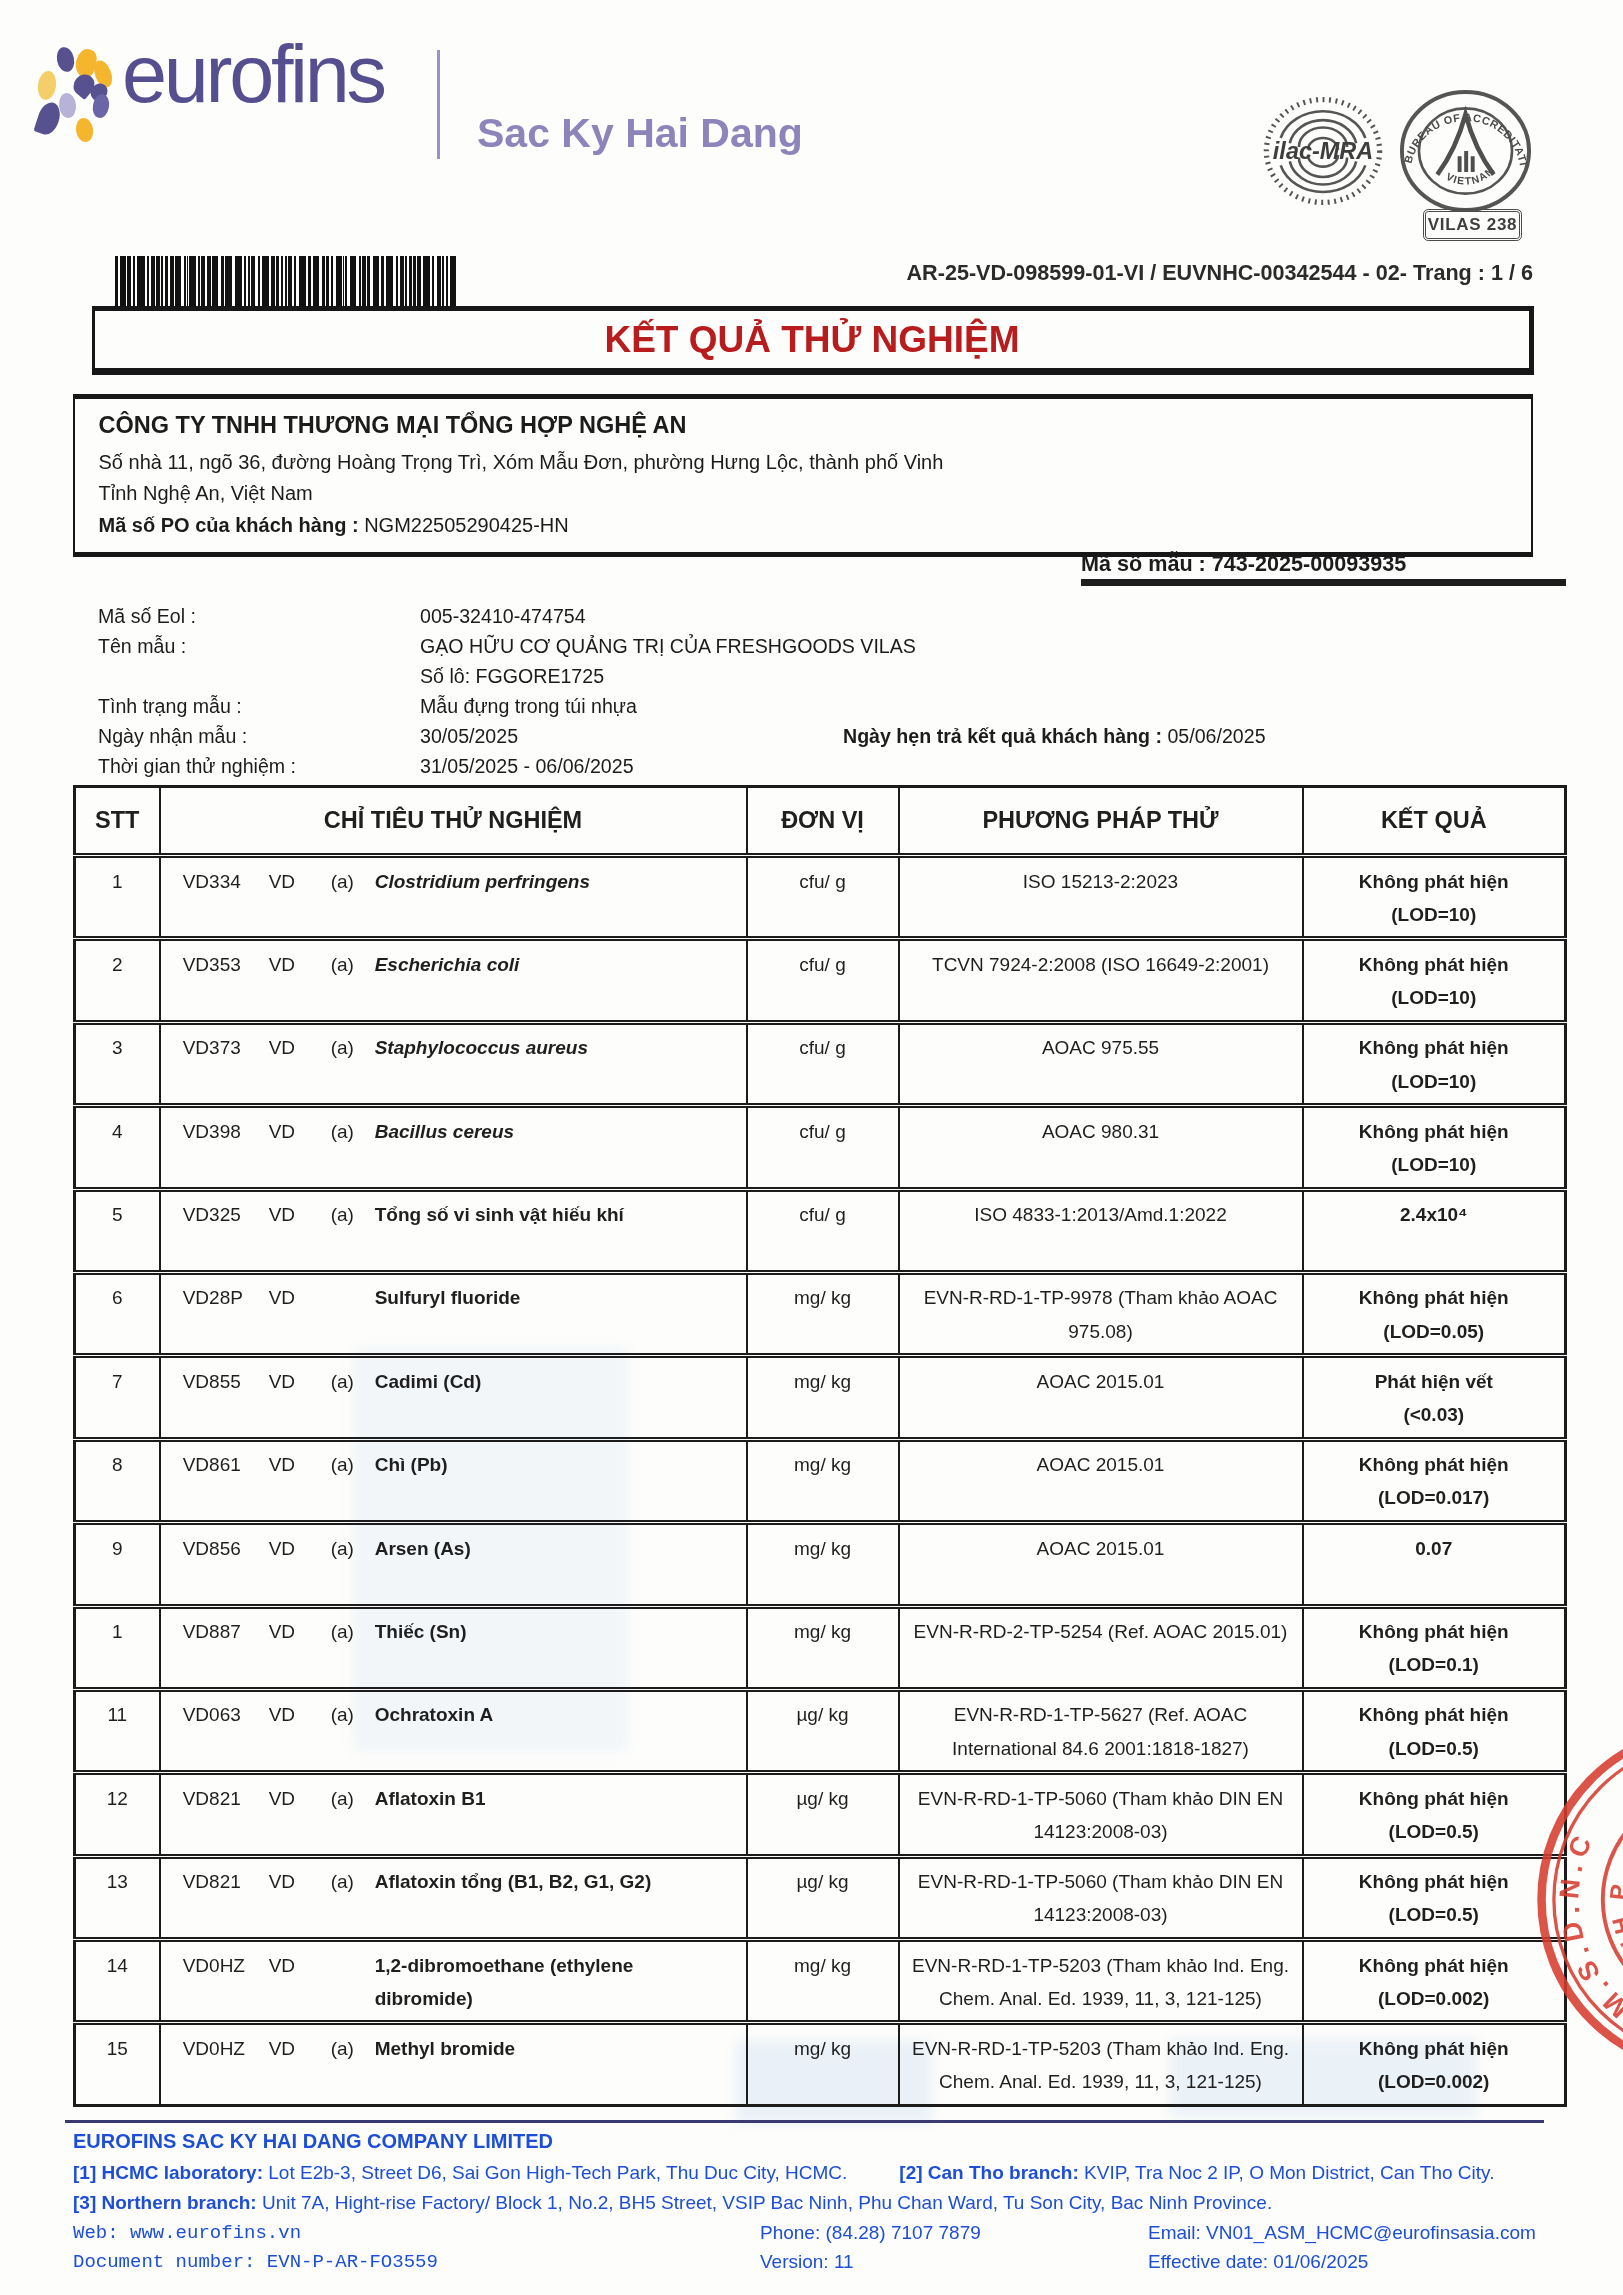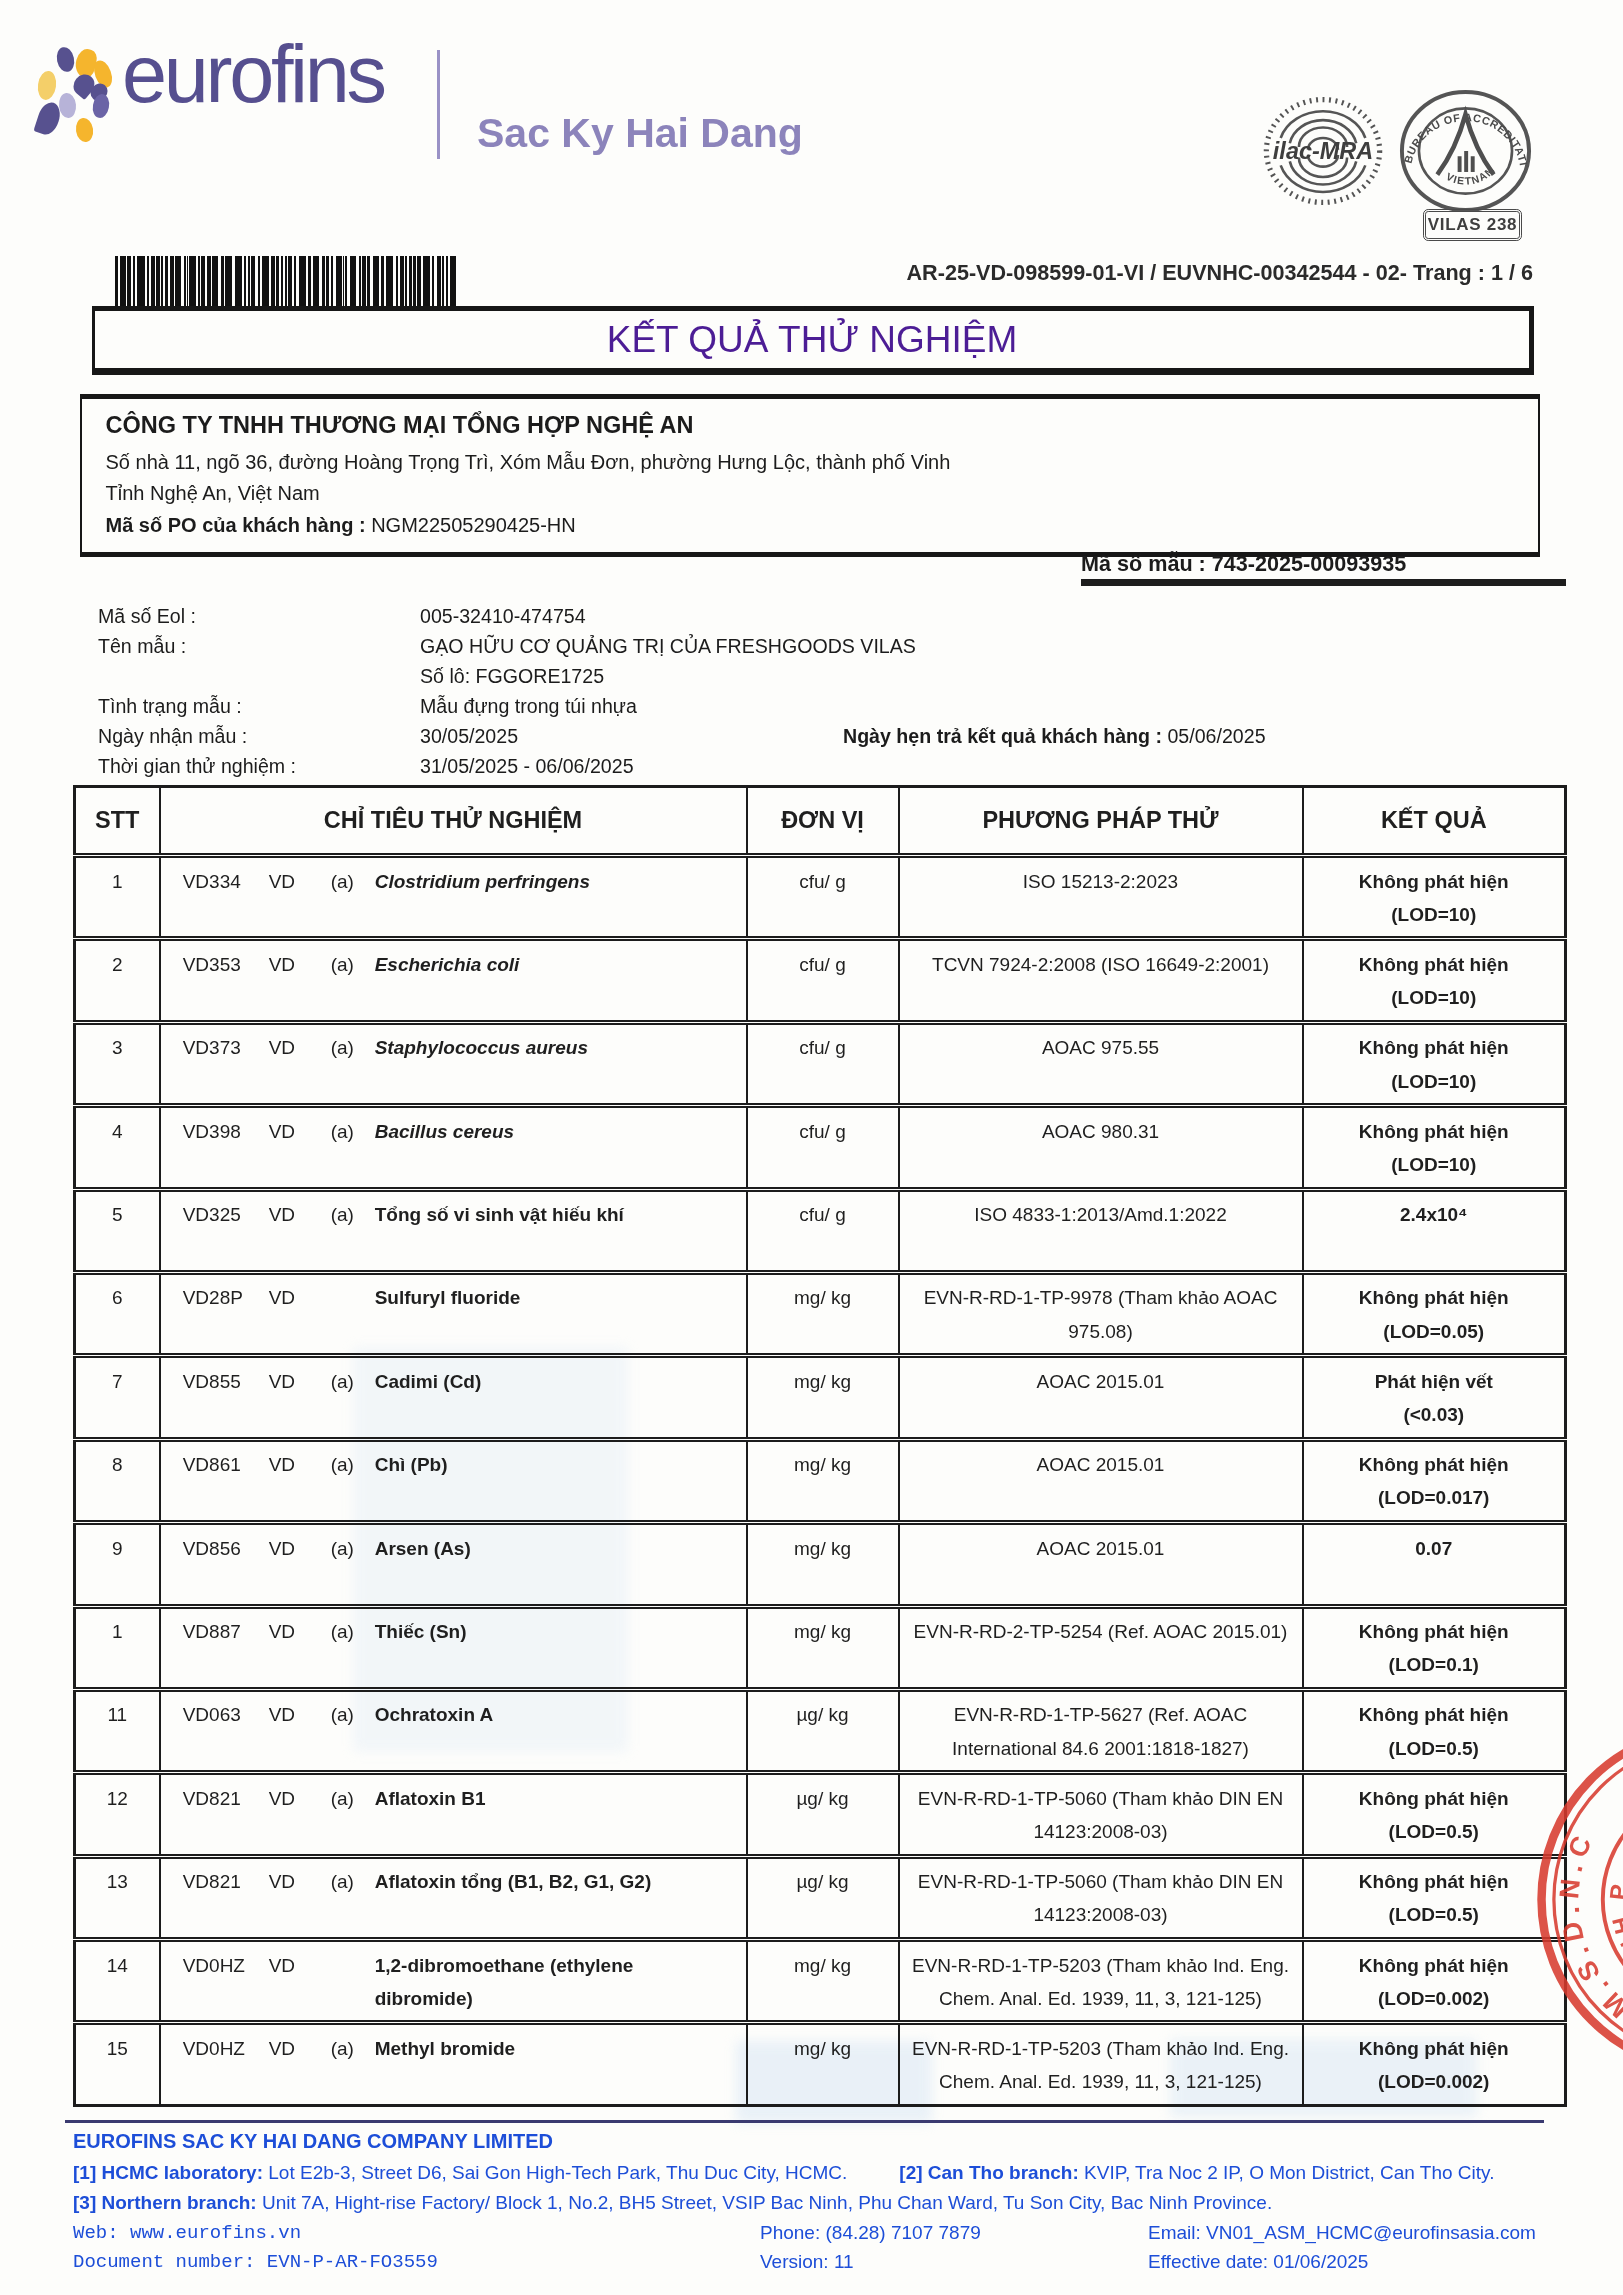--- a/index.html
+++ b/index.html
@@ -22,24 +22,24 @@
     background:
       repeating-linear-gradient(90deg,#111 0 2px,transparent 2px 4.6px),
       repeating-linear-gradient(90deg,#111 0 1.3px,transparent 1.3px 7.2px),
       repeating-linear-gradient(90deg,#111 0 3.3px,transparent 3.3px 12.4px),
       repeating-linear-gradient(90deg,#111 0 1.3px,transparent 1.3px 19px);}
   .refline{position:absolute;right:90px;top:260px;font-size:21.6px;font-weight:600;color:#2b2b2b;}
   
   .title-box{position:absolute;left:92px;top:306px;width:1442px;height:69px;box-sizing:border-box;
     border:3.3px solid #171717;border-top-width:5.9px;border-bottom-width:7.8px;border-right-width:5.9px;
     display:flex;align-items:center;justify-content:center;}
-  .title-box span{font-size:37px;font-weight:normal;color:#4c1d95;text-align:center;}
+  .title-box span{font-size:37px;font-weight:bold;color:#b91c1c;text-align:center;}
   .company-box{position:absolute;left:73px;top:394px;width:1460px;box-sizing:border-box;
     border:2.6px solid #171717;border-top-width:5.2px;border-bottom-width:5.9px;
-    padding:13px 19.6px 15.7px 23.5px;margin-left:7px;}
+    padding:13px 19.6px 15.7px 23.5px;}
   .company-name{font-size:23.5px;font-weight:bold;margin-bottom:11.8px;}
   .company-addr{font-size:20px;margin-bottom:8.5px;}
   .company-po{font-size:20px;margin-top:3.9px;}
   .company-po b{font-weight:bold;text-align:right;}
   .sample-code{position:absolute;left:1081px;top:551px;font-size:21.6px;font-weight:bold;}
   .sample-bar{position:absolute;left:1081px;top:579px;width:485px;height:6.5px;background:#1d1d1d;}
   
   .info{position:absolute;left:98px;top:601px;width:1438px;font-size:19.6px;}
   .info-row{position:relative;height:30px;line-height:30px;white-space:nowrap;}
   .info-label{display:inline-block;width:322px;}

